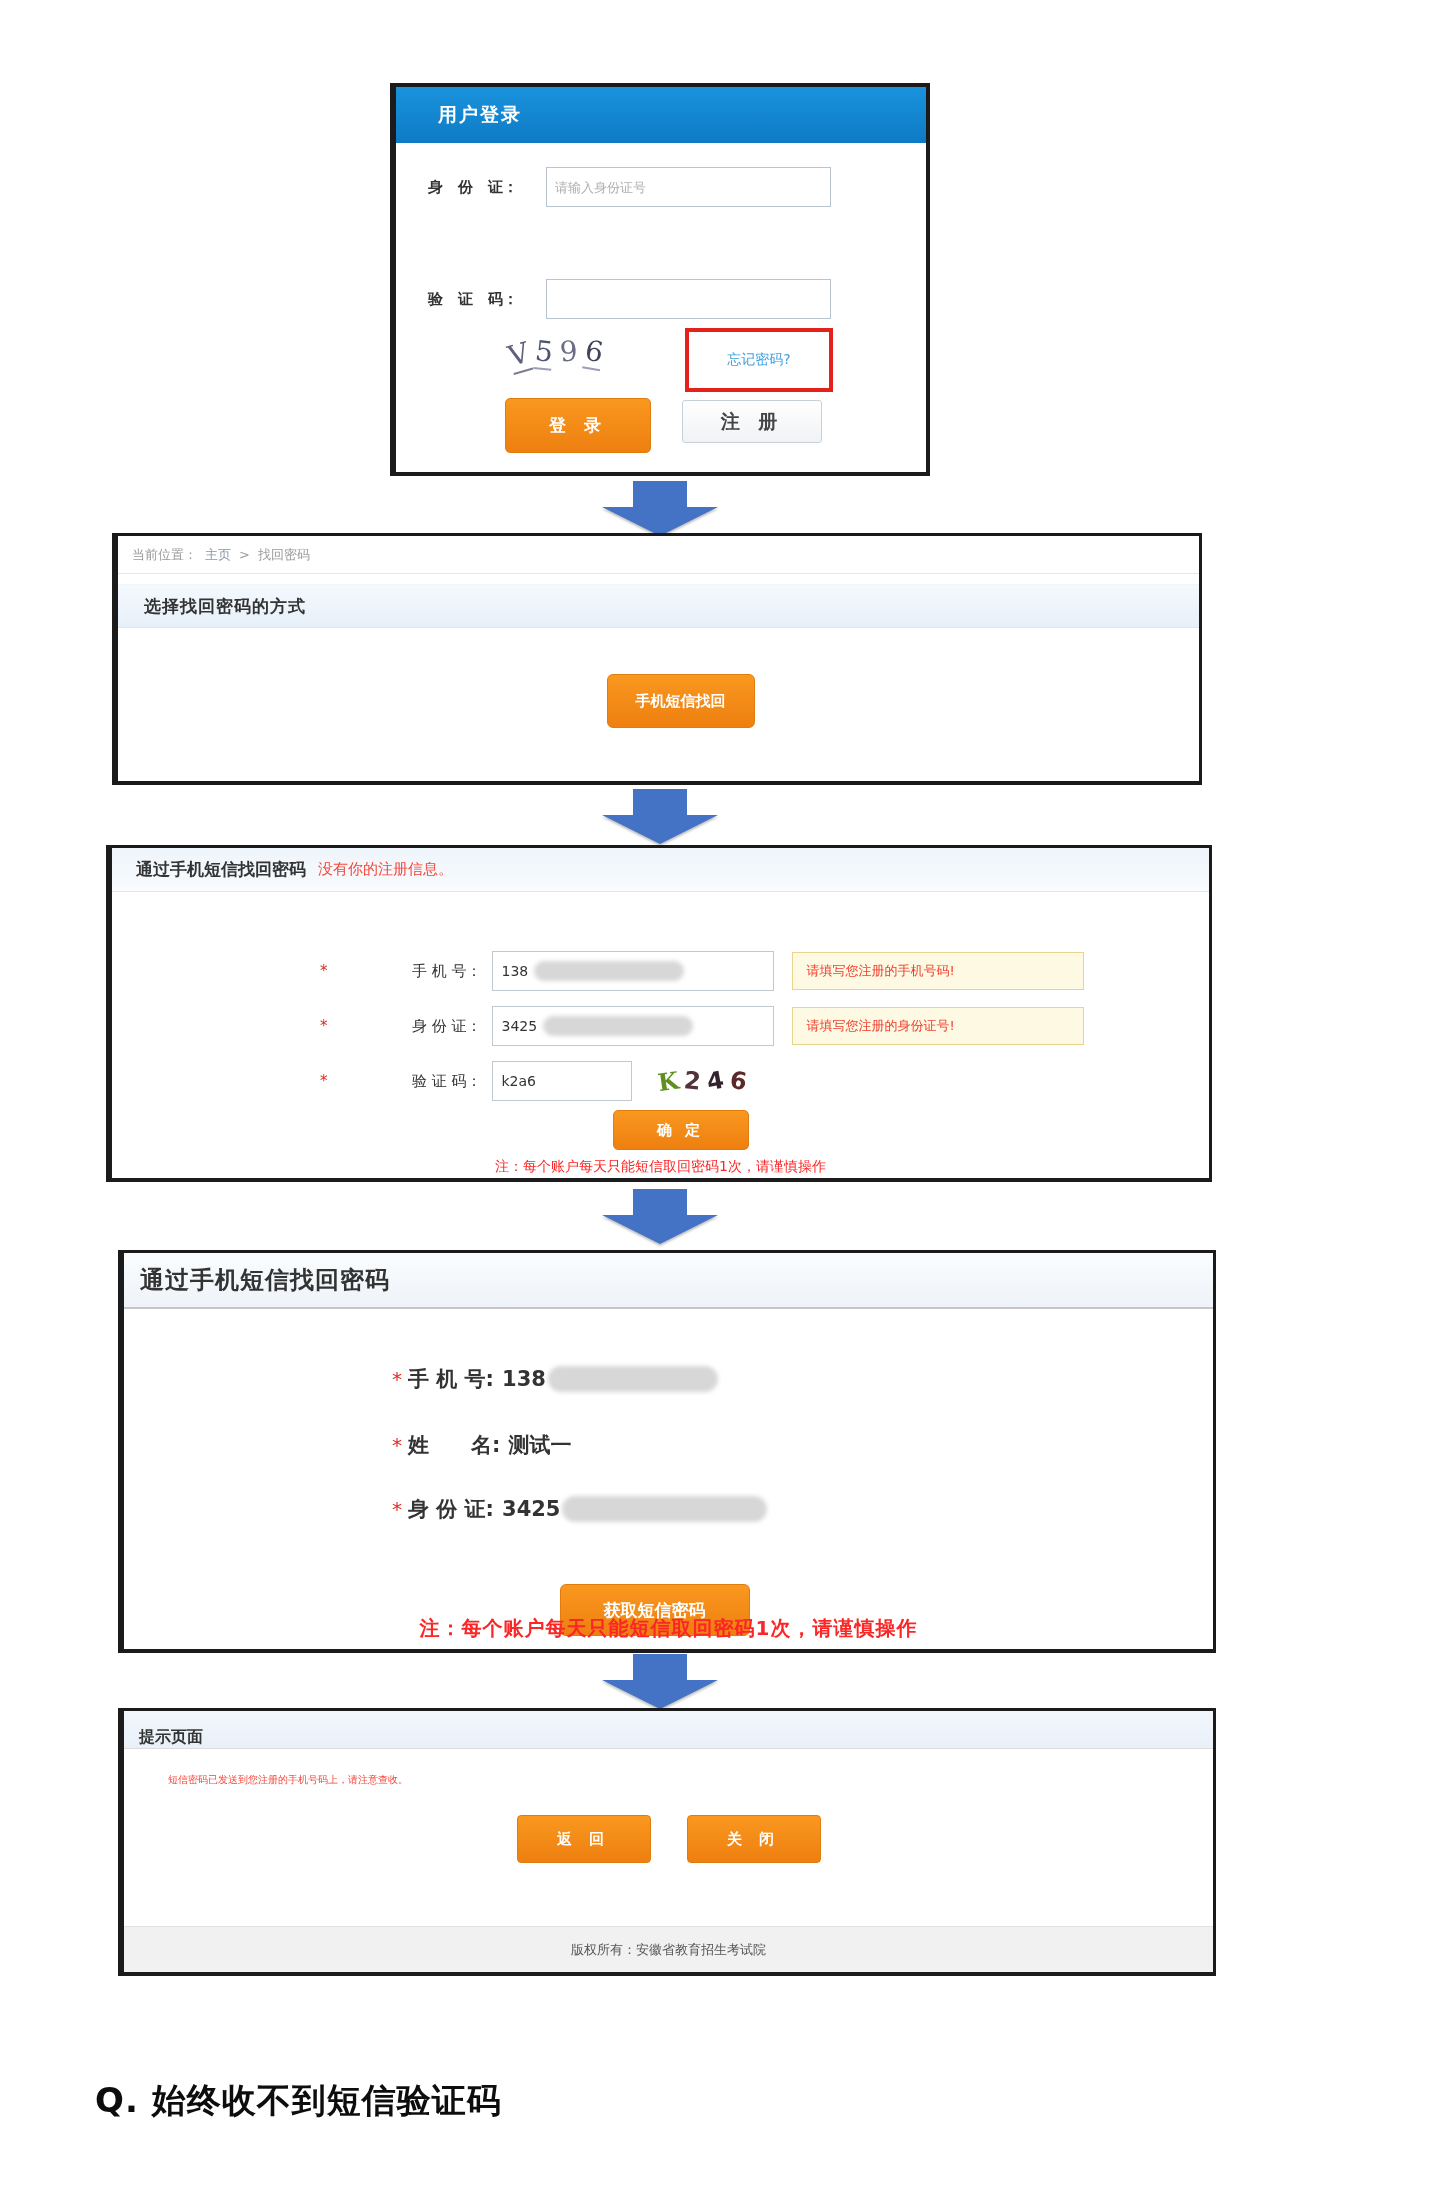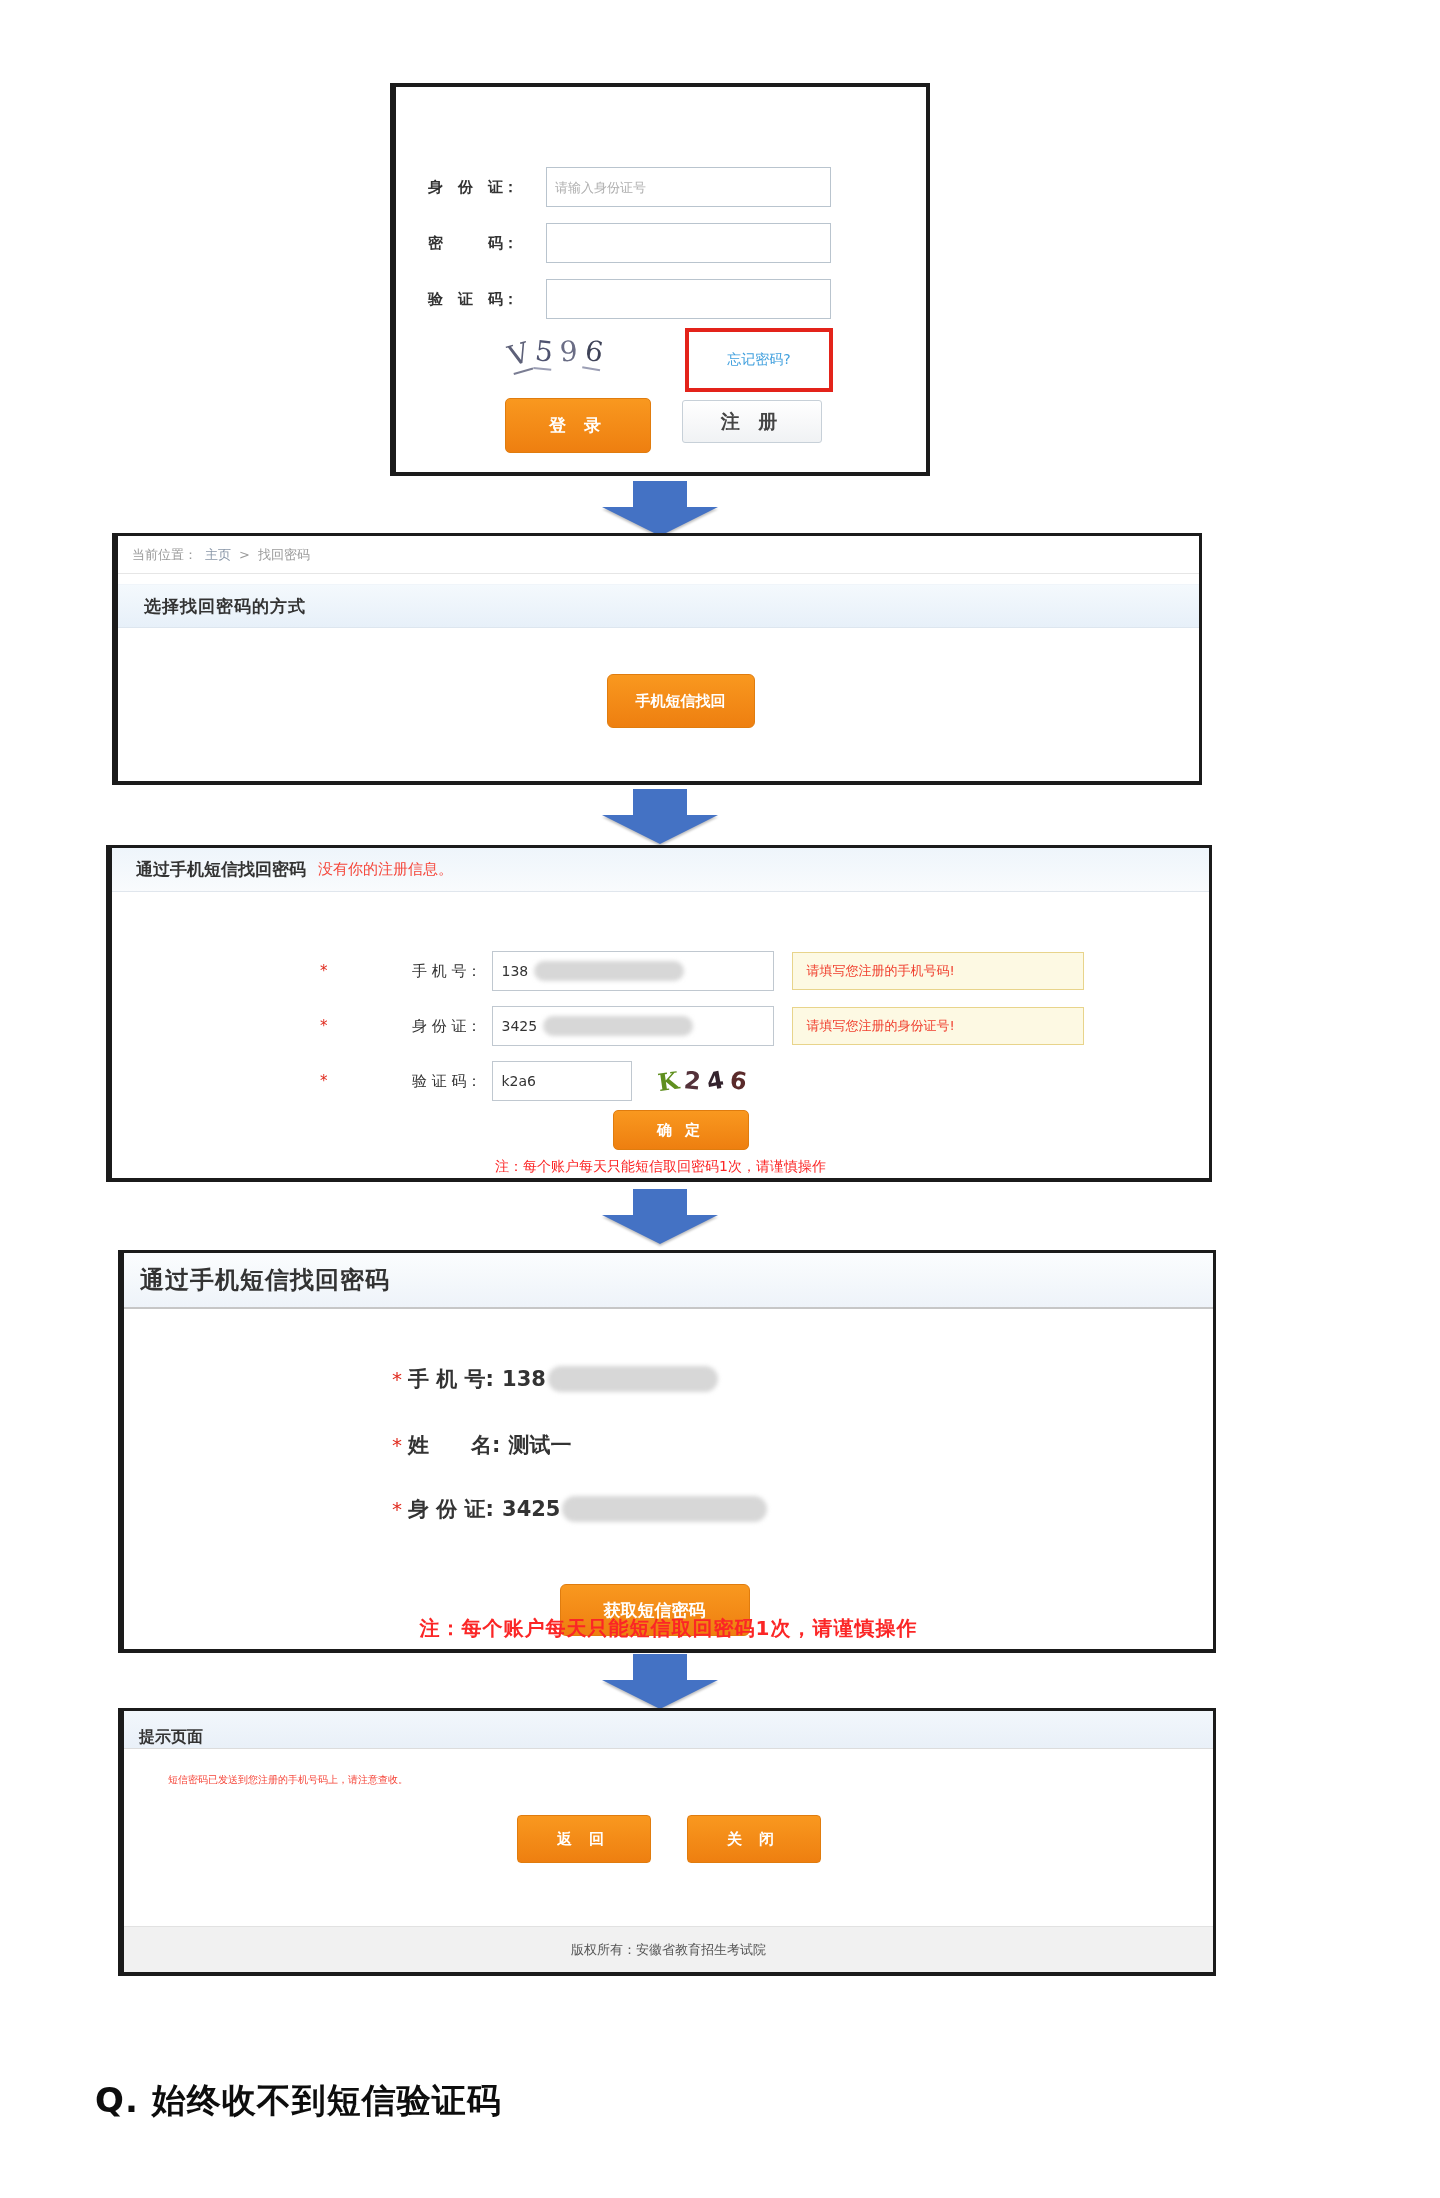--- a/index.html
+++ b/index.html
@@ -90,27 +90,26 @@
 
   
   .faq-q { position:absolute; left:95px; top:2078px; font-size:34px; font-weight:bold; color:#0d0d0d; letter-spacing:1px; }
 </style>
 </head>
 <body>
 
 <div id="page">
 
   <div class="panel login-panel">
+    <div class="login-header">
+      <span class="login-title">用户登录</span>
+    </div>
     <div class="lrow" style="top:80px;">
       <span class="llabel">身　份　证：</span>
       <input type="text" placeholder="请输入身份证号" style="">
-    </div>
-    <div class="lrow" style="top:136px;">
-      <span class="llabel">密　　　码：</span>
-      <input type="text" style="">
     </div>
     <div class="lrow" style="top:192px;">
       <span class="llabel">验　证　码：</span>
       <input type="text" style="">
     </div>
     <div class="cap1">
       <span class="ch">V</span>
       <span class="ch">5</span>
       <span class="ch">9</span>
       <span class="ch">6</span>

